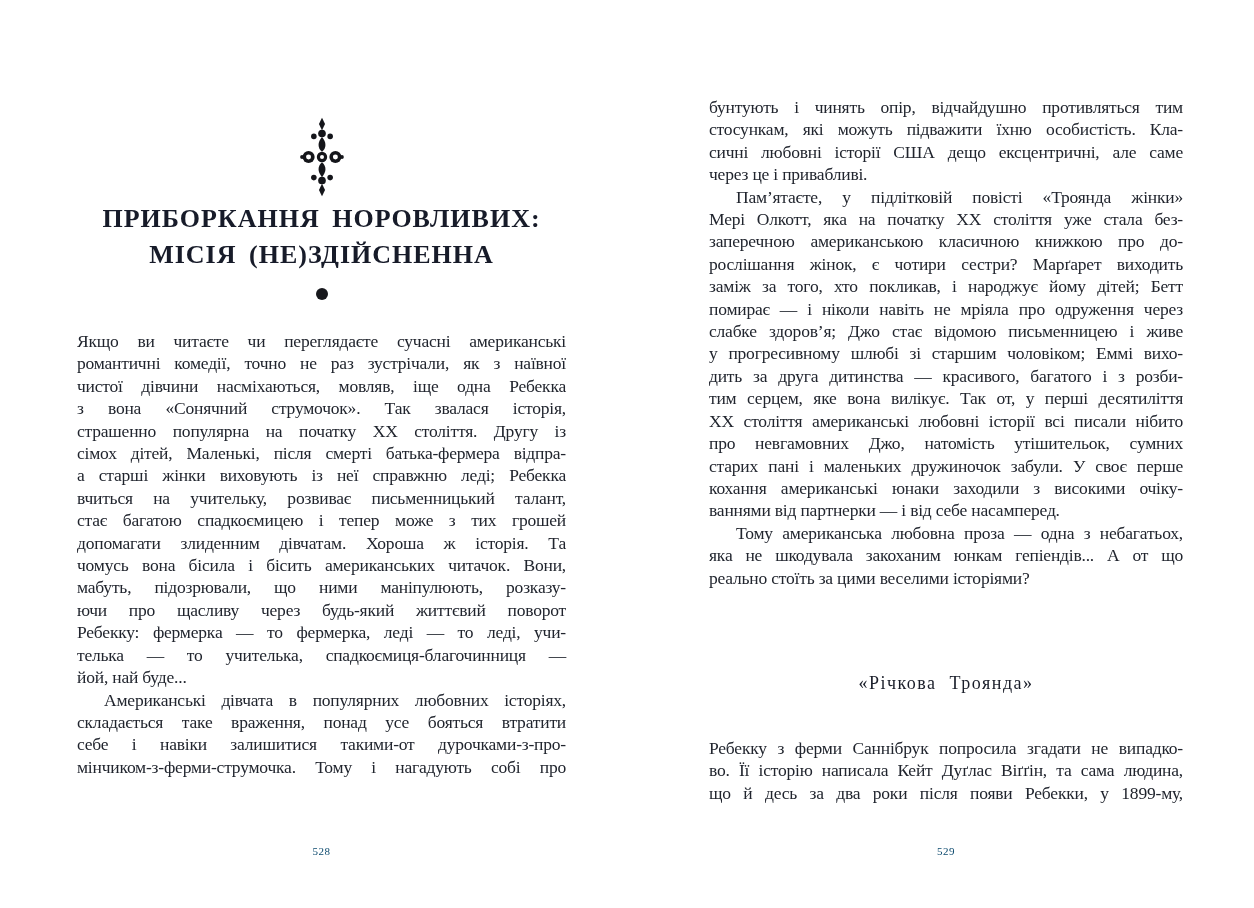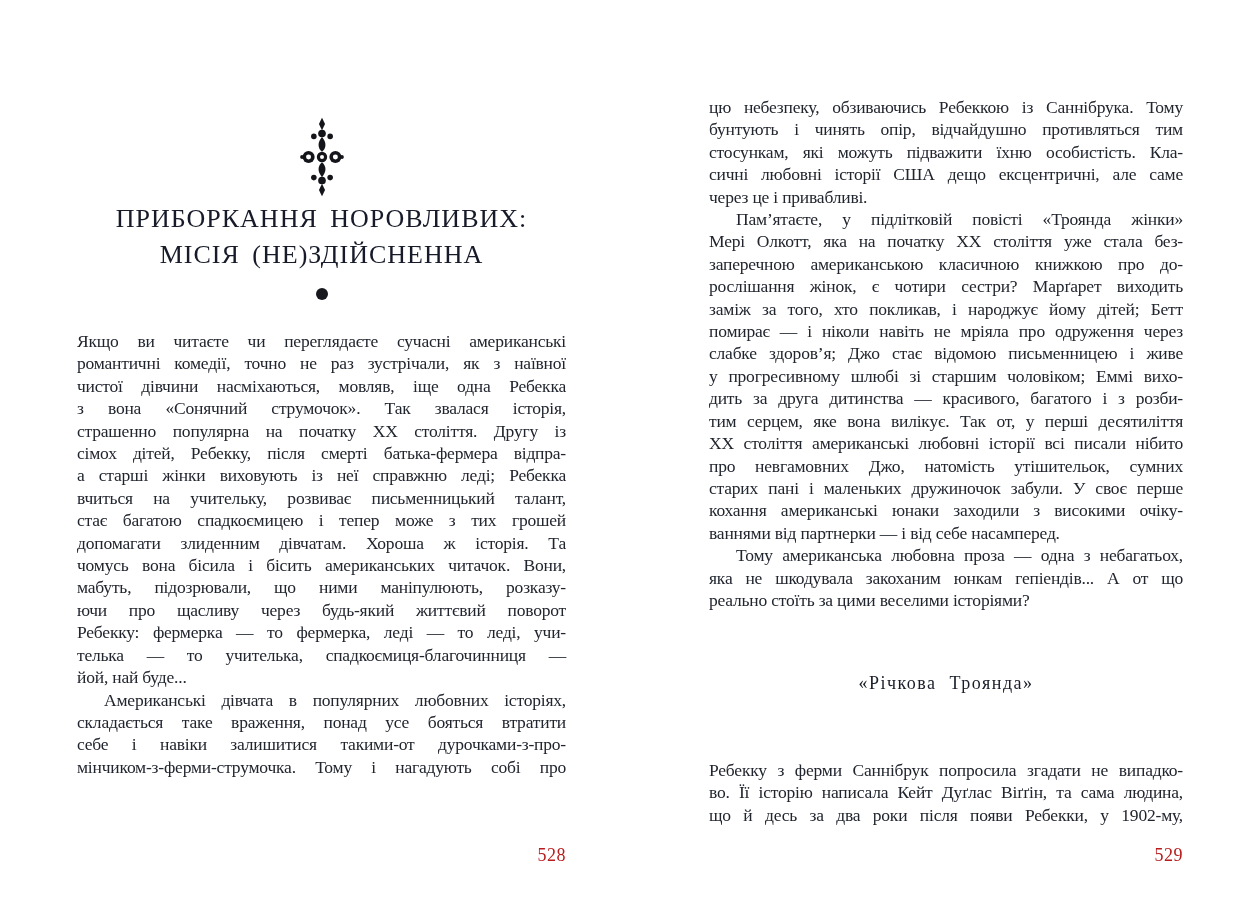--- a/index.html
+++ b/index.html
@@ -17,35 +17,35 @@
 
   .ornament-wrap {
     position: absolute; top: 116px; left: 0; width: 100%;
     text-align: center;
   }
   .chapter-title {
     position: absolute; top: 201px; left: 0; width: 100%;
     margin: 0;
     text-align: center;
     font-size: 26px; line-height: 36px;
-    font-weight: normal;
+    font-weight: bold;
     letter-spacing: 1px; word-spacing: 5px;
     color: #171b29;
   }
   .dot-separator {
     position: absolute; top: 288px; left: 50%;
     width: 12px; height: 12px;
     margin-left: -6px;
     border-radius: 50%;
     background: #17181d;
   }
   .body-block { position: absolute; left: 0; width: 100%; }
   .body-left     { top: 330px; }
   .body-right    { top: 96px;  }
-  .body-section  { top: 759px; }
+  .body-section  { top: 737px; }
 
   .line {
     font-size: 17.5px;
     line-height: 22.4px;
     letter-spacing: -0.2px;
     text-align: justify;
     text-align-last: justify;
     white-space: normal;
   }
   .line.end { text-align-last: left; }
@@ -55,24 +55,24 @@
     position: absolute; top: 670px; left: 0; width: 100%;
     margin: 0;
     text-align: center;
     font-size: 18px; line-height: 26px;
     font-weight: normal;
     letter-spacing: 1.5px; word-spacing: 7px;
     color: #1a1e2a;
   }
   .page-number {
     position: absolute; top: 845px; left: 0; width: 100%;
-    text-align: right;
-    font-size: 18px;
+    text-align: center;
+    font-size: 11px;
     letter-spacing: 0.5px;
-    color: #b91c1c;
+    color: #0c4a6e;
   }
 </style>
 </head>
 <body>
 
 <section class="page page-left">
 
   <div class="ornament-wrap">
     <svg width="46" height="82" viewBox="0 0 48 84" aria-hidden="true">
       <g fill="#14151a">
@@ -104,21 +104,21 @@
   </h1>
 
   <div class="dot-separator"></div>
 
   <div class="body-block body-left">
       <div class="line">Якщо ви читаєте чи переглядаєте сучасні американські</div>
       <div class="line">романтичні комедії, точно не раз зустрічали, як з наївної</div>
       <div class="line">чистої дівчини насміхаються, мовляв, іще одна Ребекка</div>
       <div class="line">з вона «Сонячний струмочок». Так звалася історія,</div>
       <div class="line">страшенно популярна на початку XX століття. Другу із</div>
-      <div class="line">сімох дітей, Ребекку, після смерті батька-фермера відпра-</div>
+      <div class="line">сімох дітей, Маленькі, після смерті батька-фермера відпра-</div>
       <div class="line">а старші жінки виховують із неї справжню леді; Ребекка</div>
       <div class="line">вчиться на учительку, розвиває письменницький талант,</div>
       <div class="line">стає багатою спадкоємицею і тепер може з тих грошей</div>
       <div class="line">допомагати злиденним дівчатам. Хороша ж історія. Та</div>
       <div class="line">чомусь вона бісила і бісить американських читачок. Вони,</div>
       <div class="line">мабуть, підозрювали, що ними маніпулюють, розказу-</div>
       <div class="line">ючи про щасливу через будь-який життєвий поворот</div>
       <div class="line">Ребекку: фермерка — то фермерка, леді — то леді, учи-</div>
       <div class="line">телька — то учителька, спадкоємиця-благочинниця —</div>
       <div class="line end">йой, най буде...</div>
@@ -127,21 +127,20 @@
       <div class="line">себе і навіки залишитися такими-от дурочками-з-про-</div>
       <div class="line">мінчиком-з-ферми-струмочка. Тому і нагадують собі про</div>
     </div>
 
   <div class="page-number">528</div>
 </section>
 
 <section class="page page-right">
 
   <div class="body-block body-right">
-      <div class="line">цю небезпеку, обзиваючись Ребеккою із Саннібрука. Тому</div>
       <div class="line">бунтують і чинять опір, відчайдушно противляться тим</div>
       <div class="line">стосункам, які можуть підважити їхню особистість. Кла-</div>
       <div class="line">сичні любовні історії США дещо ексцентричні, але саме</div>
       <div class="line end">через це і привабливі.</div>
       <div class="line indent">Пам’ятаєте, у підлітковій повісті «Троянда жінки»</div>
       <div class="line">Мері Олкотт, яка на початку XX століття уже стала без-</div>
       <div class="line">заперечною американською класичною книжкою про до-</div>
       <div class="line">рослішання жінок, є чотири сестри? Марґарет виходить</div>
       <div class="line">заміж за того, хто покликав, і народжує йому дітей; Бетт</div>
       <div class="line">помирає — і ніколи навіть не мріяла про одруження через</div>
@@ -157,17 +156,17 @@
       <div class="line indent">Тому американська любовна проза — одна з небагатьох,</div>
       <div class="line">яка не шкодувала закоханим юнкам гепіендів... А от що</div>
       <div class="line end">реально стоїть за цими веселими історіями?</div>
     </div>
 
   <h2 class="subheading">«Річкова Троянда»</h2>
 
   <div class="body-block body-section">
       <div class="line">Ребекку з ферми Саннібрук попросила згадати не випадко-</div>
       <div class="line">во. Її історію написала Кейт Дуґлас Віґґін, та сама людина,</div>
-      <div class="line">що й десь за два роки після появи Ребекки, у 1902-му,</div>
+      <div class="line">що й десь за два роки після появи Ребекки, у 1899-му,</div>
     </div>
 
   <div class="page-number">529</div>
 </section>
 
 </body></html>

